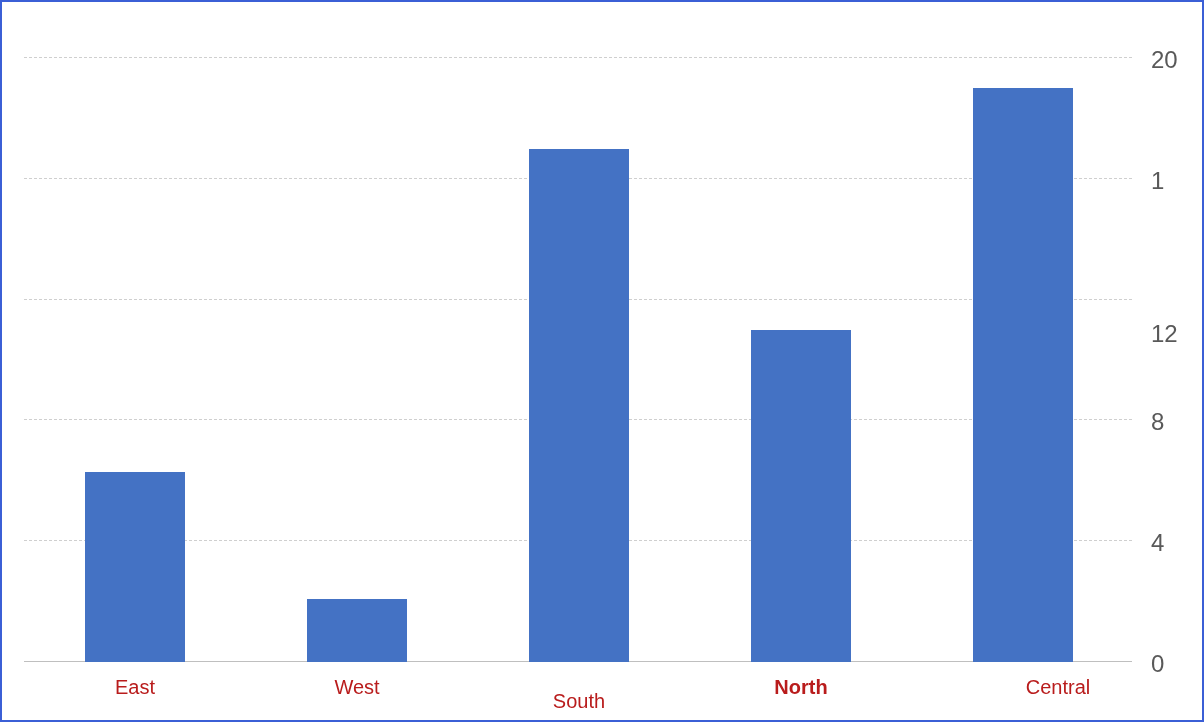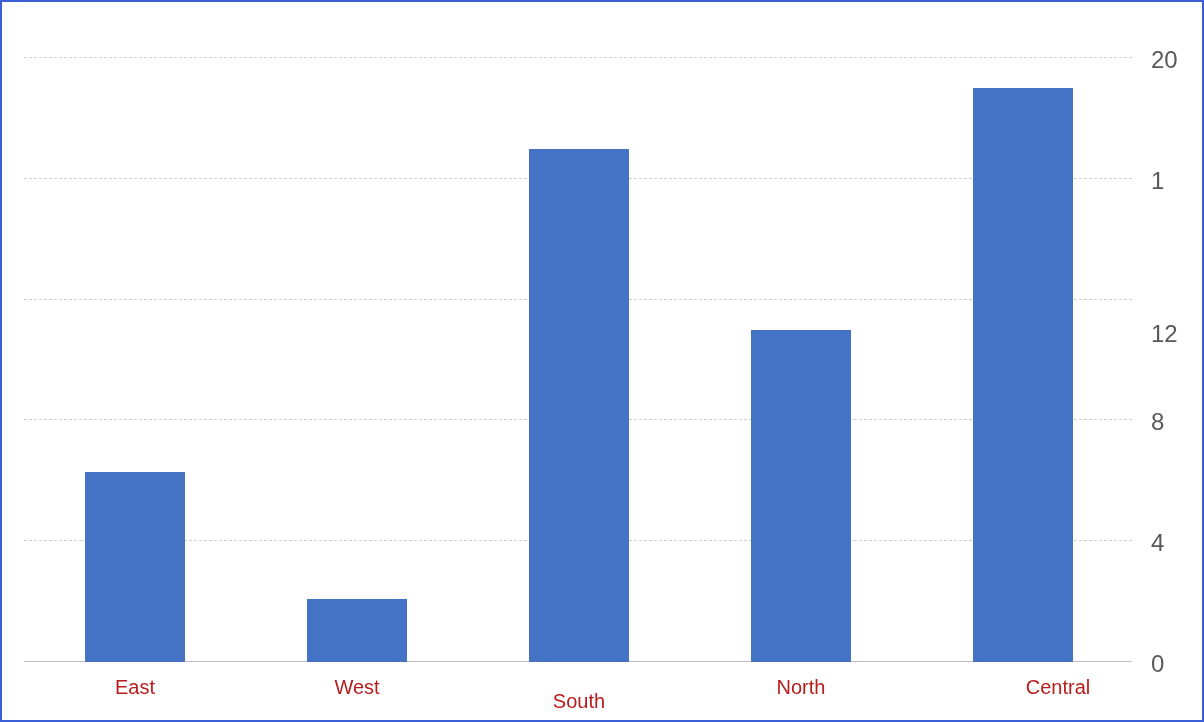--- a/index.html
+++ b/index.html
@@ -91,15 +91,15 @@
     </div>
 <div class="y-tick-label" style="top: 662px; left: 1149px;">0</div>
     <div class="y-tick-label" style="top: 541.2px; left: 1149px;">4</div>
     <div class="y-tick-label" style="top: 420.4px; left: 1149px;">8</div>
     <div class="y-tick-label" style="top: 299.6px; left: 1149px; margin-top: 32px;">12</div>
     <div class="y-tick-label" style="top: 178.8px; left: 1149px;">1</div>
     <div class="y-tick-label" style="top: 58px; left: 1149px;">20</div>
     <div class="x-tick-label" style="left: 133px; top: 674px;">East</div>
     <div class="x-tick-label" style="left: 355px; top: 674px; text-align: center;">West</div>
     <div class="x-tick-label" style="left: 577px; top: 688px;">South</div>
-    <div class="x-tick-label" style="left: 799px; top: 674px;">North</div>
+    <div class="x-tick-label" style="left: 799px; top: 674px; font-weight: bold;">North</div>
     <div class="x-tick-label" style="left: 1056px; top: 674px;">Central</div>
   </div>
 
 </body></html>

